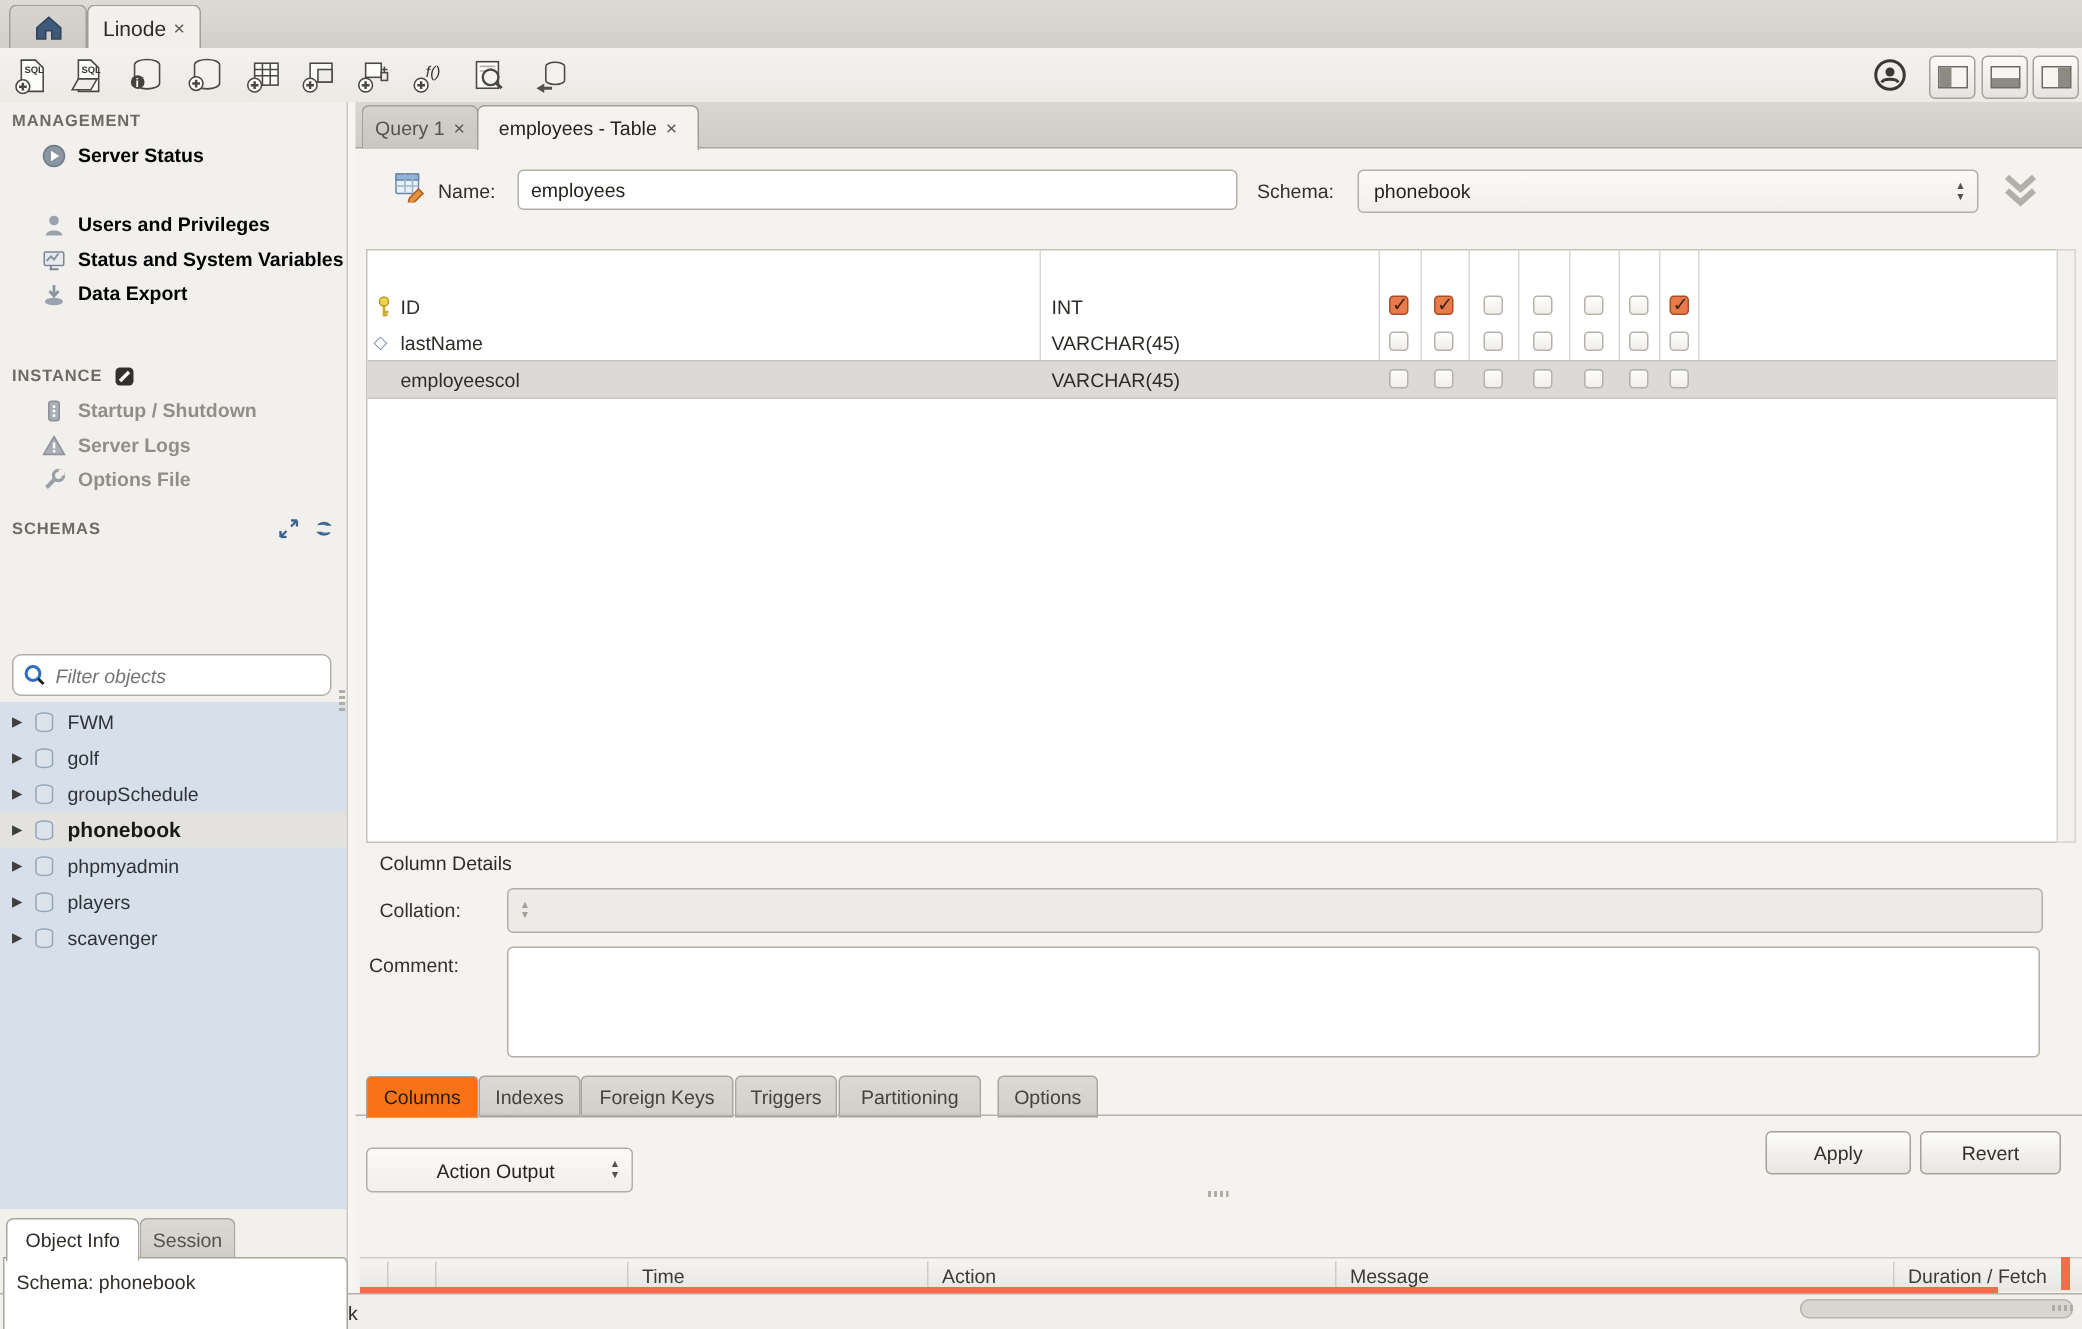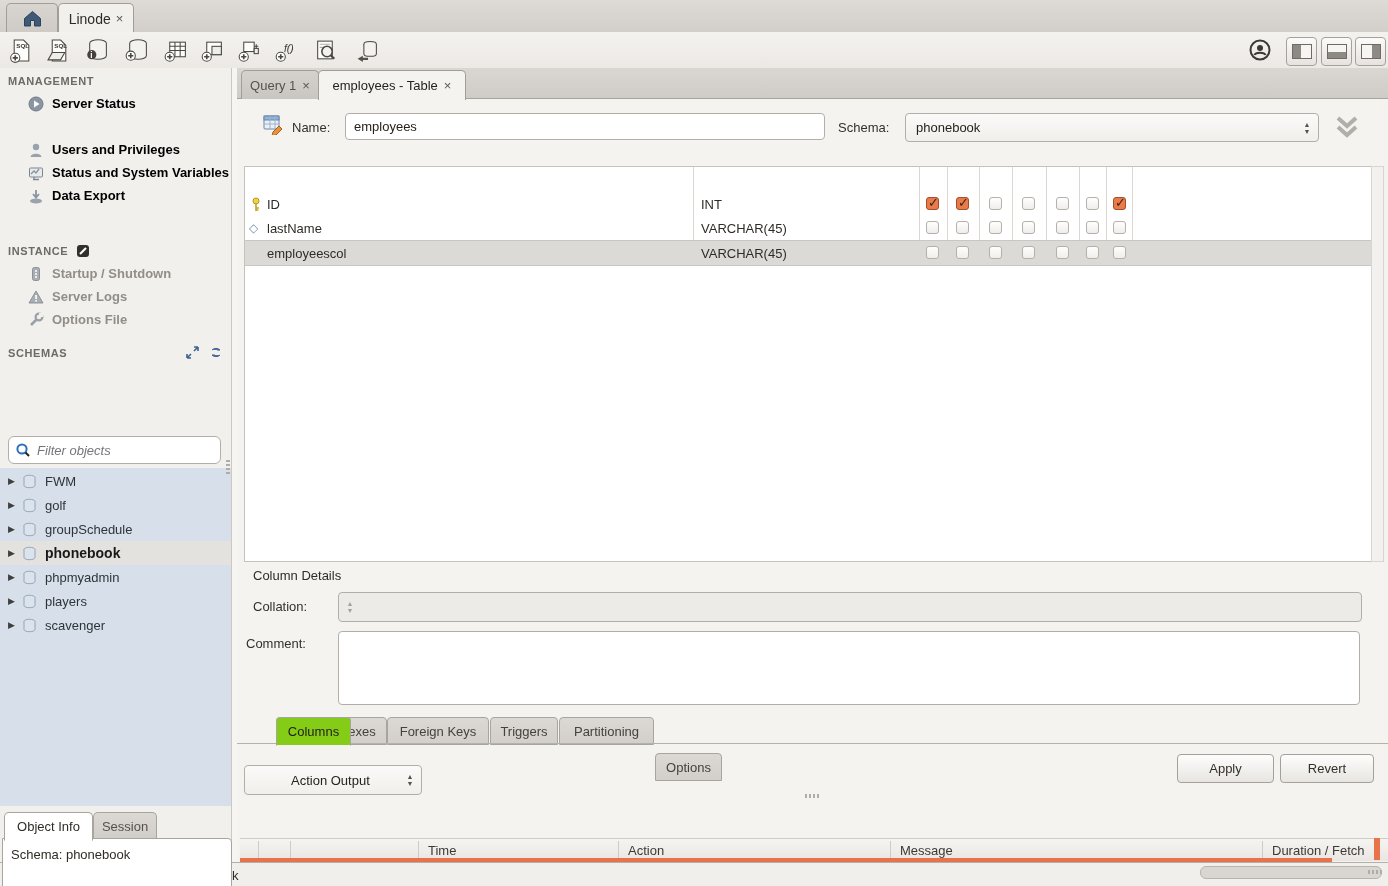--- a/index.html
+++ b/index.html
@@ -85,21 +85,21 @@
   .gcell{position:absolute;top:0;height:24px;display:flex;align-items:center;}
   .cb{position:absolute;top:5px;width:13px;height:13px;border:1px solid #b5b1aa;border-radius:3px;
     background:linear-gradient(#fefefe,#f0eeeb);box-sizing:border-box;}
   .cb.checked{background:#e87a4c;border-color:#a84e24;}
   .cb.checked::after{content:"✓";position:absolute;left:1px;top:-3px;font-size:13px;font-weight:bold;color:#3f2512;}
   .vscroll{position:absolute;left:1134px;top:98px;width:11px;height:394px;background:#f3f1ee;border:1px solid #d8d5d0;}
 
   
   .btab{position:absolute;top:649px;height:26px;border:1px solid #a8a49e;border-radius:4px 4px 0 0;
     background:linear-gradient(#dcd9d4,#d2cfca);display:flex;align-items:center;justify-content:center;color:#45413c;}
-  .btab.active{background:#84cc16;border-bottom:1px solid #f5f3f0;height:27px;color:#211e1a;z-index:2;margin-left:32px;}
+  .btab.active{background:#f97316;border-bottom:1px solid #f5f3f0;height:27px;color:#211e1a;z-index:2;}
   .btn{position:absolute;height:27px;border:1px solid #a5a09a;border-radius:4px;
     background:linear-gradient(#fdfdfc,#e8e5e1);display:flex;align-items:center;justify-content:center;color:#333029;}
   .hgrip{position:absolute;width:14px;height:4px;background:repeating-linear-gradient(90deg,#b0aca6 0 2px,transparent 2px 4px);}
 
   
   .ao-head{position:absolute;left:3px;top:770px;width:1148px;height:22px;
     background:linear-gradient(#f6f4f2,#e9e6e2);border-top:1px solid #cfccc7;}
   .ao-col{position:absolute;top:0;height:22px;display:flex;align-items:center;color:#3d3a36;}
   .ao-sep{position:absolute;top:2px;width:1px;height:18px;background:#cfccc7;}
   .orange-bar{position:absolute;left:3px;top:790px;width:1092px;height:4px;background:#e8724a;}
@@ -540,21 +540,21 @@
       </div>
     <div class="btab" style="left:150px;width:100px;">
         <span>Foreign Keys</span>
       </div>
     <div class="btab" style="left:253px;width:66px;">
         <span>Triggers</span>
       </div>
     <div class="btab" style="left:322px;width:93px;">
         <span>Partitioning</span>
       </div>
-    <div class="btab" style="left:418px;width:65px;margin-top:36px;">
+    <div class="btab" style="left:428px;width:65px;">
         <span>Options</span>
       </div>
     <div class="abs" style="left:0;top:675px;width:1151px;height:1px;background:#b5b1ab;"></div>
 
     <div class="btn" style="left:940px;top:686px;width:95px;">
         <span>Apply</span>
       </div>
     <div class="btn" style="left:1043px;top:686px;width:92px;">
         <span>Revert</span>
       </div>

